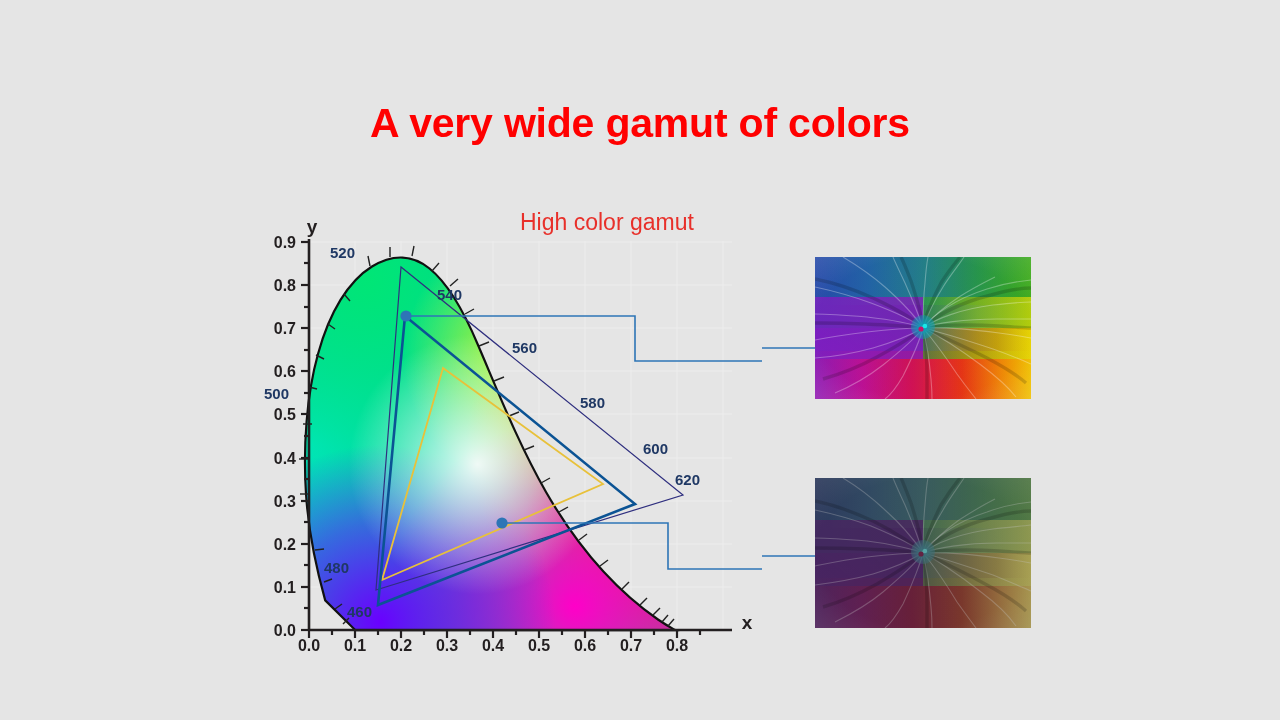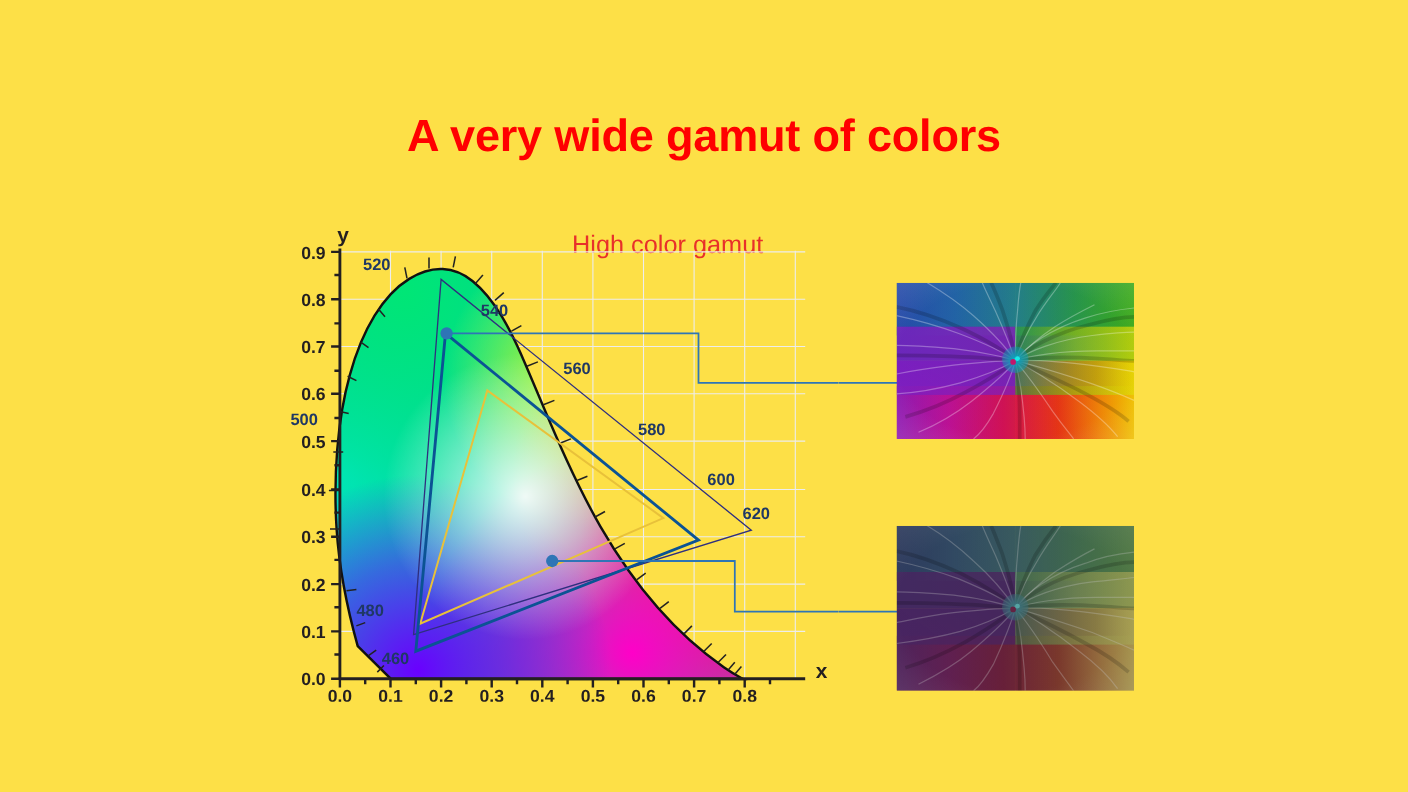--- a/index.html
+++ b/index.html
@@ -12,21 +12,21 @@
     background: #ffffff;
     font-family: "Liberation Sans", sans-serif;
     overflow: hidden;
     position: relative;
   }
   #slide {
     position: absolute;
     left: 0; top: 0;
     width: 1280px;
     height: 720px;
-    background: #fde047;
+    background: #e5e5e5;
   }
   
   #slide-title {
     position: absolute;
     left: 0;
     top: 100px;
     width: 1280px;
     text-align: center;
     font-size: 41px;
     font-weight: bold;
@@ -42,21 +42,21 @@
     top: 209px;
     font-size: 23px;
     color: #E8302A;
     font-family: "Liberation Sans", sans-serif;
     white-space: nowrap;
   }
   
   #chart-wrap {
     position: absolute;
     left: 262px;
-    top: 206px;
+    top: 219px;
     width: 500px;
     height: 432px;
   }
   #chart-svg { display:block; }
   
   .spiral-img {
     position: absolute;
     overflow: hidden;
   }
   #spiral-top   { left: 815px; top: 257px; width: 216px; height: 142px; }

